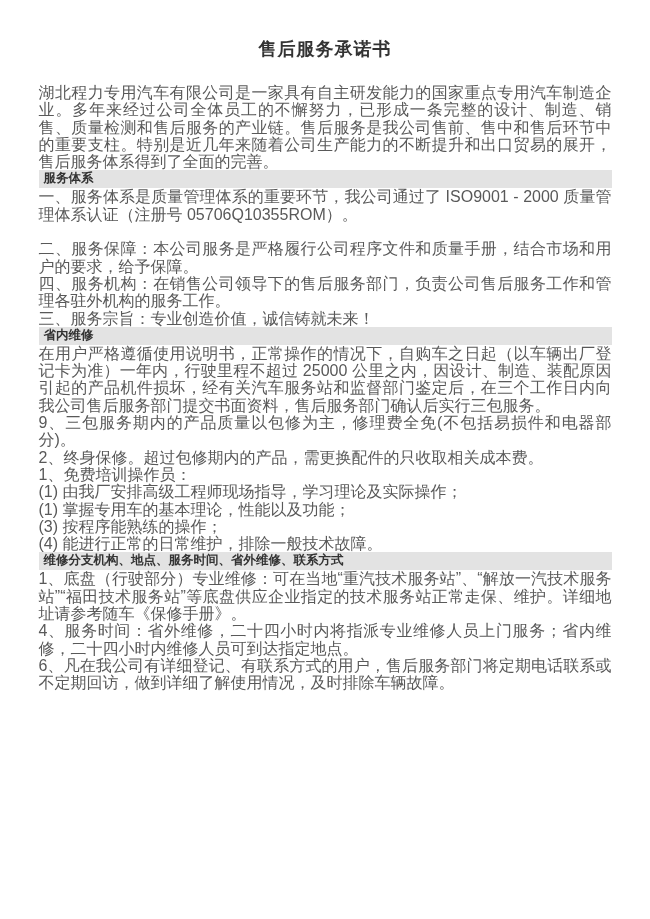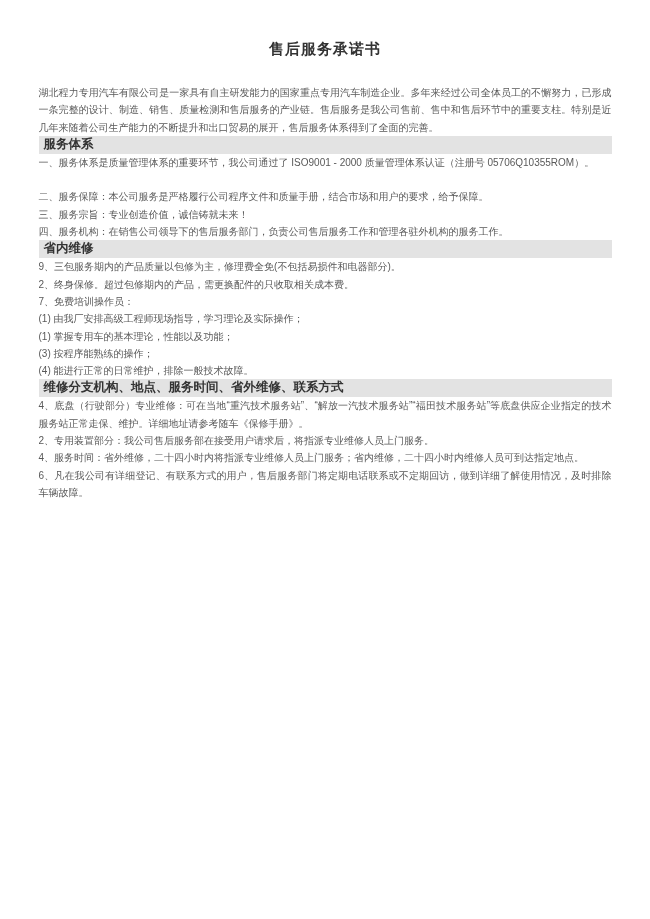--- a/index.html
+++ b/index.html
@@ -14,30 +14,30 @@
     font-family: "Liberation Sans", "DejaVu Sans", sans-serif;
     color: #595959;
     -webkit-font-smoothing: antialiased;
   }
   .page {
     width: 573px;
     margin: 0 auto;
     padding-top: 36px;
   }
   .doc-title {
-    font-size: 15px;
+    font-size: 18px;
     line-height: 26px;
     font-weight: bold;
     color: #333333;
     text-align: center;
     margin: 0 0 22px 0;
     letter-spacing: 1px;
   }
   .para, .line {
-    font-size: 10px;
+    font-size: 16px;
     line-height: 17.3px;
     color: #595959;
     text-align: justify;
   }
   .line {
     min-height: 17.3px;
   }
   .sec-header {
     background: #e3e3e3;
     color: #333333;
@@ -56,36 +56,36 @@
 
   <h1 class="doc-title">售后服务承诺书</h1>
 
   <div class="para">湖北程力专用汽车有限公司是一家具有自主研发能力的国家重点专用汽车制造企业。多年来经过公司全体员工的不懈努力，已形成一条完整的设计、制造、销售、质量检测和售后服务的产业链。售后服务是我公司售前、售中和售后环节中的重要支柱。特别是近几年来随着公司生产能力的不断提升和出口贸易的展开，售后服务体系得到了全面的完善。</div>
 
   <div>
     <div class="sec-header">服务体系</div>
     <div class="line">一、服务体系是质量管理体系的重要环节，我公司通过了 ISO9001 - 2000 质量管理体系认证（注册号 05706Q10355ROM）。</div>
     <div class="line"></div>
     <div class="line">二、服务保障：本公司服务是严格履行公司程序文件和质量手册，结合市场和用户的要求，给予保障。</div>
+    <div class="line">四、服务机构：在销售公司领导下的售后服务部门，负责公司售后服务工作和管理各驻外机构的服务工作。</div>
     <div class="line">三、服务宗旨：专业创造价值，诚信铸就未来！</div>
-    <div class="line">四、服务机构：在销售公司领导下的售后服务部门，负责公司售后服务工作和管理各驻外机构的服务工作。</div>
   </div>
 
   <div>
     <div class="sec-header">省内维修</div>
+    <div class="para">在用户严格遵循使用说明书，正常操作的情况下，自购车之日起（以车辆出厂登记卡为准）一年内，行驶里程不超过 25000 公里之内，因设计、制造、装配原因引起的产品机件损坏，经有关汽车服务站和监督部门鉴定后，在三个工作日内向我公司售后服务部门提交书面资料，售后服务部门确认后实行三包服务。</div>
     <div class="line">9、三包服务期内的产品质量以包修为主，修理费全免(不包括易损件和电器部分)。</div>
     <div class="line">2、终身保修。超过包修期内的产品，需更换配件的只收取相关成本费。</div>
-    <div class="line">7、免费培训操作员：</div>
+    <div class="line">1、免费培训操作员：</div>
     <div class="line">(1) 由我厂安排高级工程师现场指导，学习理论及实际操作；</div>
     <div class="line">(1) 掌握专用车的基本理论，性能以及功能；</div>
     <div class="line">(3) 按程序能熟练的操作；</div>
     <div class="line">(4) 能进行正常的日常维护，排除一般技术故障。</div>
   </div>
 
   <div>
     <div class="sec-header">维修分支机构、地点、服务时间、省外维修、联系方式</div>
-    <div class="para">4、底盘（行驶部分）专业维修：可在当地“重汽技术服务站”、“解放一汽技术服务站”“福田技术服务站”等底盘供应企业指定的技术服务站正常走保、维护。详细地址请参考随车《保修手册》。</div>
-    <div class="line">2、专用装置部分：我公司售后服务部在接受用户请求后，将指派专业维修人员上门服务。</div>
+    <div class="para">1、底盘（行驶部分）专业维修：可在当地“重汽技术服务站”、“解放一汽技术服务站”“福田技术服务站”等底盘供应企业指定的技术服务站正常走保、维护。详细地址请参考随车《保修手册》。</div>
     <div class="line">4、服务时间：省外维修，二十四小时内将指派专业维修人员上门服务；省内维修，二十四小时内维修人员可到达指定地点。</div>
     <div class="para">6、凡在我公司有详细登记、有联系方式的用户，售后服务部门将定期电话联系或不定期回访，做到详细了解使用情况，及时排除车辆故障。</div>
   </div>
 
 </div>
 
 </body></html>

